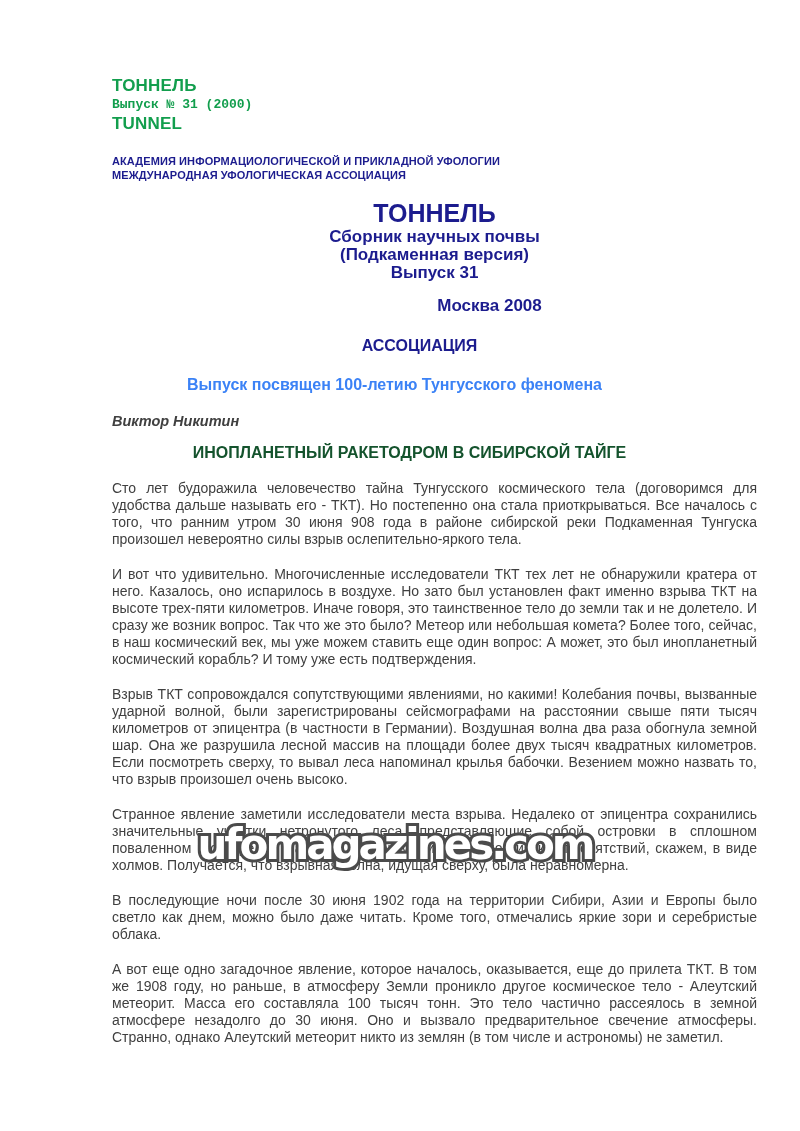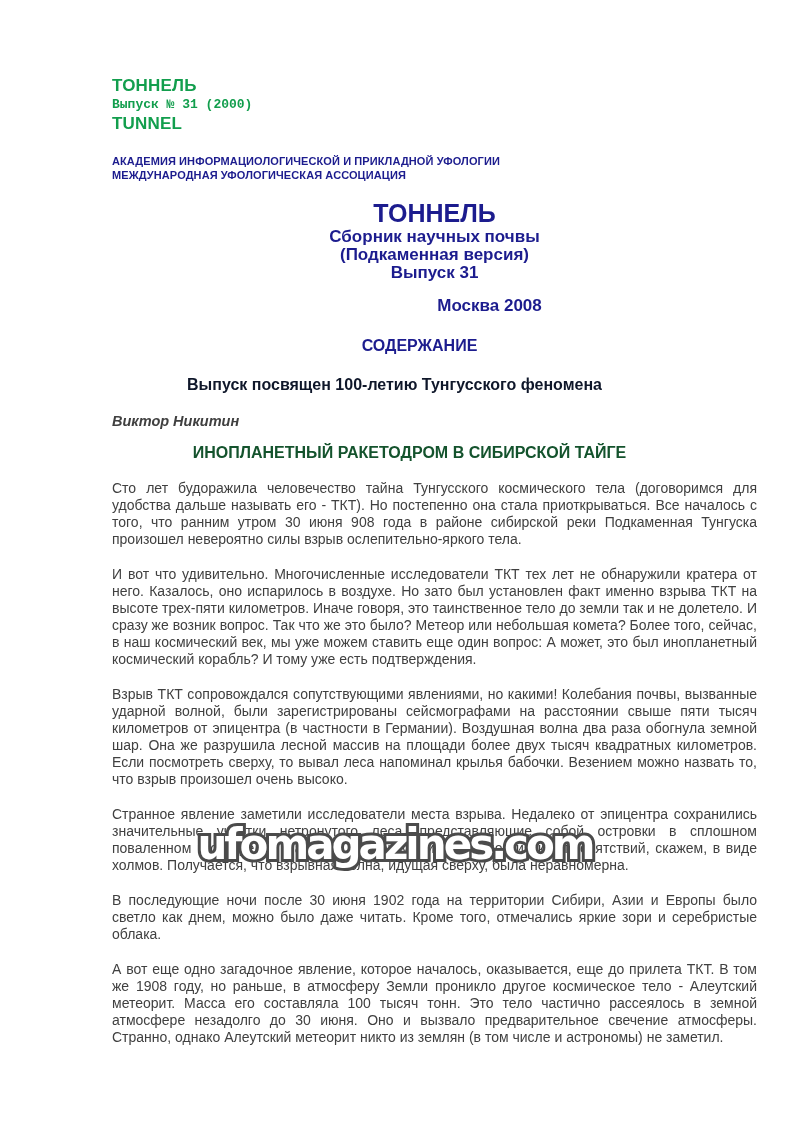--- a/index.html
+++ b/index.html
@@ -74,21 +74,21 @@
     text-align: center;
     color: #1c1c8e;
     font-size: 16px;
     font-weight: bold;
     line-height: 19px;
     transform: translateX(-15px);
   }
   .dedication {
     margin-top: 20px;
     text-align: center;
-    color: #0f172a;
+    color: #3b82f6;
     font-size: 16px;
     font-weight: bold;
     line-height: 19px;
     transform: translateX(-40px);
   }
 
   
   .author {
     margin-top: 19px;
     color: #404040;
@@ -152,21 +152,21 @@
 
     <section class="title-block">
       <h1 class="big-title">ТОННЕЛЬ</h1>
       <div class="subtitle">Сборник научных почвы</div>
       <div class="subtitle">(Подкаменная версия)</div>
       <div class="subtitle">Выпуск 31</div>
     </section>
 
     <div class="city-year">Москва 2008</div>
 
-    <div class="contents-heading">СОДЕРЖАНИЕ</div>
+    <div class="contents-heading">АССОЦИАЦИЯ</div>
 
     <div class="dedication">Выпуск посвящен 100-летию Тунгусского феномена</div>
 
     <article>
       <div class="author">Виктор Никитин</div>
       <h2 class="article-title">ИНОПЛАНЕТНЫЙ РАКЕТОДРОМ В СИБИРСКОЙ ТАЙГЕ</h2>
       <div class="body-text">
         <p>Сто лет будоражила человечество тайна Тунгусского космического тела (договоримся для удобства дальше называть его - ТКТ). Но постепенно она стала приоткрываться. Все началось с того, что ранним утром 30 июня 908 года в районе сибирской реки Подкаменная Тунгуска произошел невероятно силы взрыв ослепительно-яркого тела.</p>
         <p>И вот что удивительно. Многочисленные исследователи ТКТ тех лет не обнаружили кратера от него. Казалось, оно испарилось в воздухе. Но зато был установлен факт именно взрыва ТКТ на высоте трех-пяти километров. Иначе говоря, это таинственное тело до земли так и не долетело. И сразу же возник вопрос. Так что же это было? Метеор или небольшая комета? Более того, сейчас, в наш космический век, мы уже можем ставить еще один вопрос: А может, это был инопланетный космический корабль? И тому уже есть подтверждения.</p>
         <p>Взрыв ТКТ сопровождался сопутствующими явлениями, но какими! Колебания почвы, вызванные ударной волной, были зарегистрированы сейсмографами на расстоянии свыше пяти тысяч километров от эпицентра (в частности в Германии). Воздушная волна два раза обогнула земной шар. Она же разрушила лесной массив на площади более двух тысяч квадратных километров. Если посмотреть сверху, то вывал леса напоминал крылья бабочки. Везением можно назвать то, что взрыв произошел очень высоко.</p>

